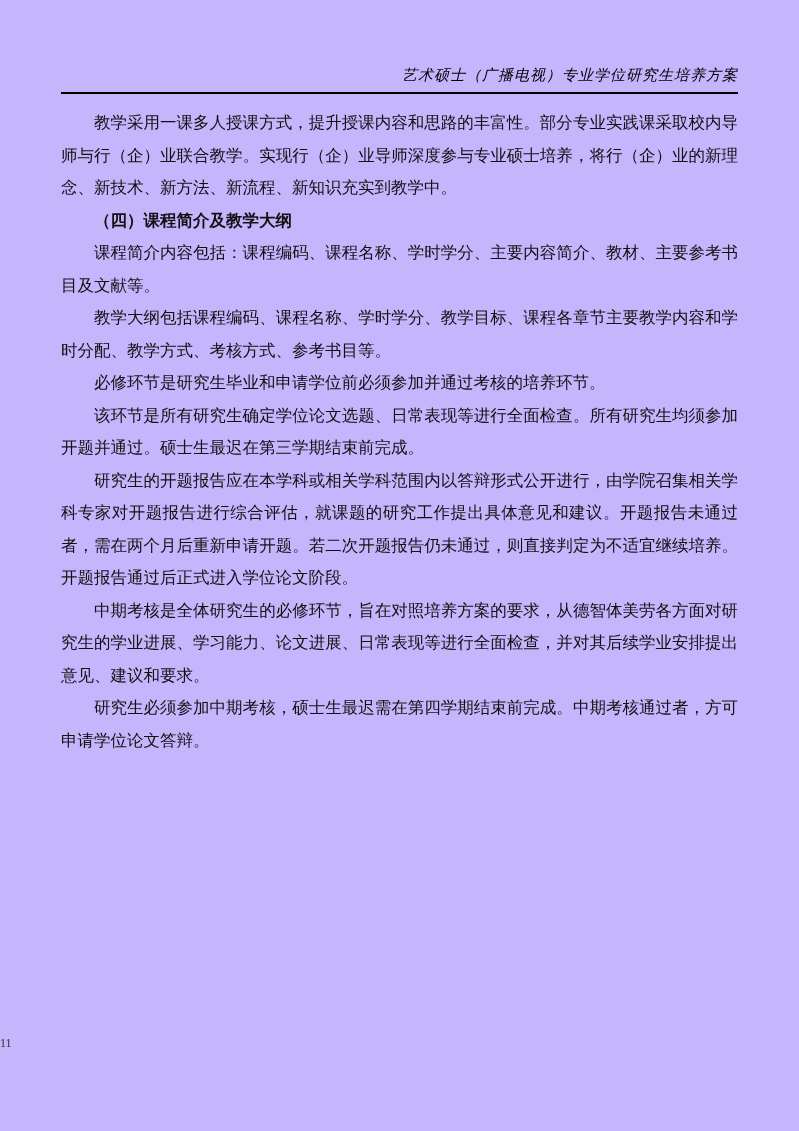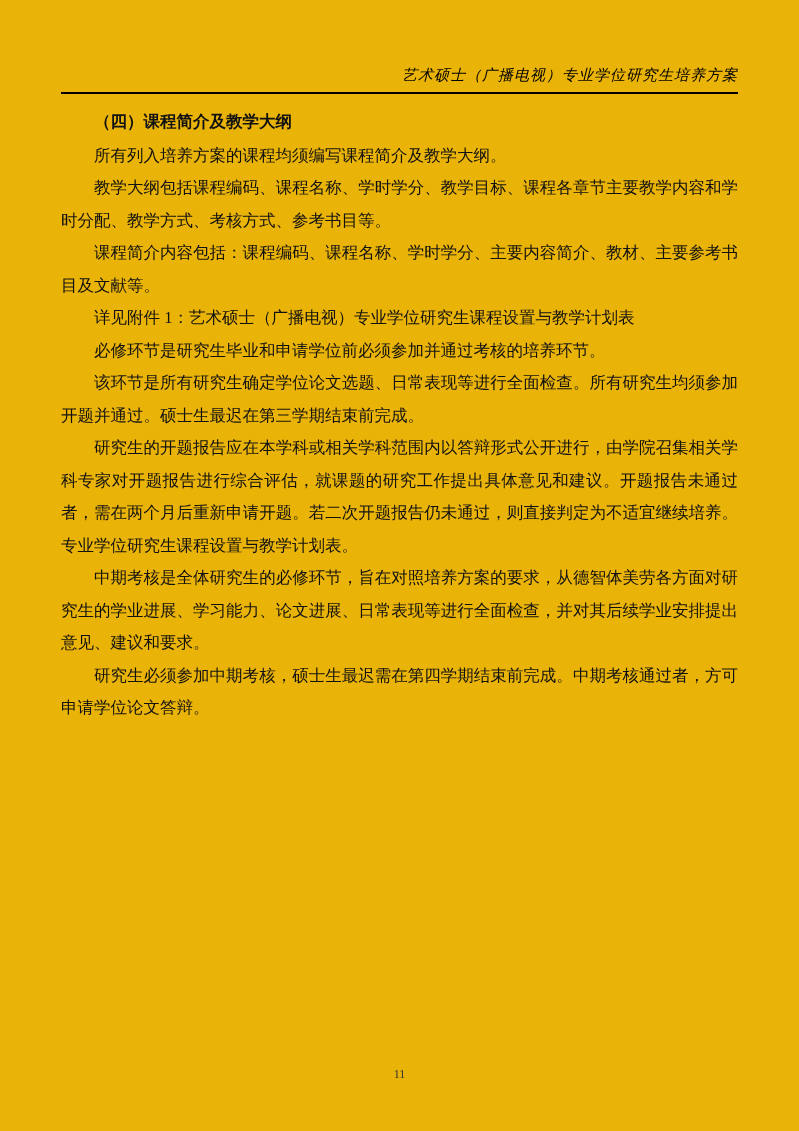--- a/index.html
+++ b/index.html
@@ -5,21 +5,21 @@
   html, body {
     margin: 0;
     padding: 0;
     background: #ffffff;
   }
   .page {
     position: relative;
     width: 799px;
     height: 1131px;
     margin: 0 auto;
-    background: #eab308;
+    background: #c4b5fd;
     box-sizing: border-box;
     padding: 66px 61px 0 61px;
     color: #111111;
     font-family: "Liberation Serif", "DejaVu Serif", serif;
     overflow: hidden;
   }
   .page-header {
     text-align: right;
     font-size: 15px;
     font-style: italic;
@@ -37,54 +37,52 @@
     line-height: 32.5px;
     text-align: justify;
     color: #111111;
   }
   .body-para {
     text-indent: 2em;
   }
   .heading-sub {
     text-indent: 2em;
     font-weight: bold;
-    font-family: Liberation Mono, monospace;
+    font-family: Liberation Serif, serif;
     font-size: 16.5px;
   }
   .heading-main {
     text-indent: 0;
     font-weight: bold;
     font-family: "Liberation Sans", "DejaVu Sans", sans-serif;
     font-size: 16.5px;
   }
   .page-footer {
     position: absolute;
     left: 0;
     right: 0;
-    bottom: 49px;
-    text-align: center;
+    bottom: 80px;
     font-size: 12px;
     color: #333333;
   }
 </style>
 </head>
 <body>
 
 <div class="page">
 
   <div class="page-header">艺术硕士（广播电视）专业学位研究生培养方案</div>
 
   <div class="content">
+    <p class="body-para">教学采用一课多人授课方式，提升授课内容和思路的丰富性。部分专业实践课采取校内导师与行（企）业联合教学。实现行（企）业导师深度参与专业硕士培养，将行（企）业的新理念、新技术、新方法、新流程、新知识充实到教学中。</p>
     <p class="heading-sub">（四）课程简介及教学大纲</p>
-    <p class="body-para">所有列入培养方案的课程均须编写课程简介及教学大纲。</p>
+    <p class="body-para">课程简介内容包括：课程编码、课程名称、学时学分、主要内容简介、教材、主要参考书目及文献等。</p>
     <p class="body-para">教学大纲包括课程编码、课程名称、学时学分、教学目标、课程各章节主要教学内容和学时分配、教学方式、考核方式、参考书目等。</p>
-    <p class="body-para">课程简介内容包括：课程编码、课程名称、学时学分、主要内容简介、教材、主要参考书目及文献等。</p>
-    <p class="body-para">详见附件 1：艺术硕士（广播电视）专业学位研究生课程设置与教学计划表</p>
     <p class="body-para">必修环节是研究生毕业和申请学位前必须参加并通过考核的培养环节。</p>
     <p class="body-para">该环节是所有研究生确定学位论文选题、日常表现等进行全面检查。所有研究生均须参加开题并通过。硕士生最迟在第三学期结束前完成。</p>
-    <p class="body-para">研究生的开题报告应在本学科或相关学科范围内以答辩形式公开进行，由学院召集相关学科专家对开题报告进行综合评估，就课题的研究工作提出具体意见和建议。开题报告未通过者，需在两个月后重新申请开题。若二次开题报告仍未通过，则直接判定为不适宜继续培养。专业学位研究生课程设置与教学计划表。</p>
+    <p class="body-para">研究生的开题报告应在本学科或相关学科范围内以答辩形式公开进行，由学院召集相关学科专家对开题报告进行综合评估，就课题的研究工作提出具体意见和建议。开题报告未通过者，需在两个月后重新申请开题。若二次开题报告仍未通过，则直接判定为不适宜继续培养。开题报告通过后正式进入学位论文阶段。</p>
     <p class="body-para">中期考核是全体研究生的必修环节，旨在对照培养方案的要求，从德智体美劳各方面对研究生的学业进展、学习能力、论文进展、日常表现等进行全面检查，并对其后续学业安排提出意见、建议和要求。</p>
     <p class="body-para">研究生必须参加中期考核，硕士生最迟需在第四学期结束前完成。中期考核通过者，方可申请学位论文答辩。</p>
   </div>
 
   <div class="page-footer">11</div>
 
 </div>
 
 </body></html>

